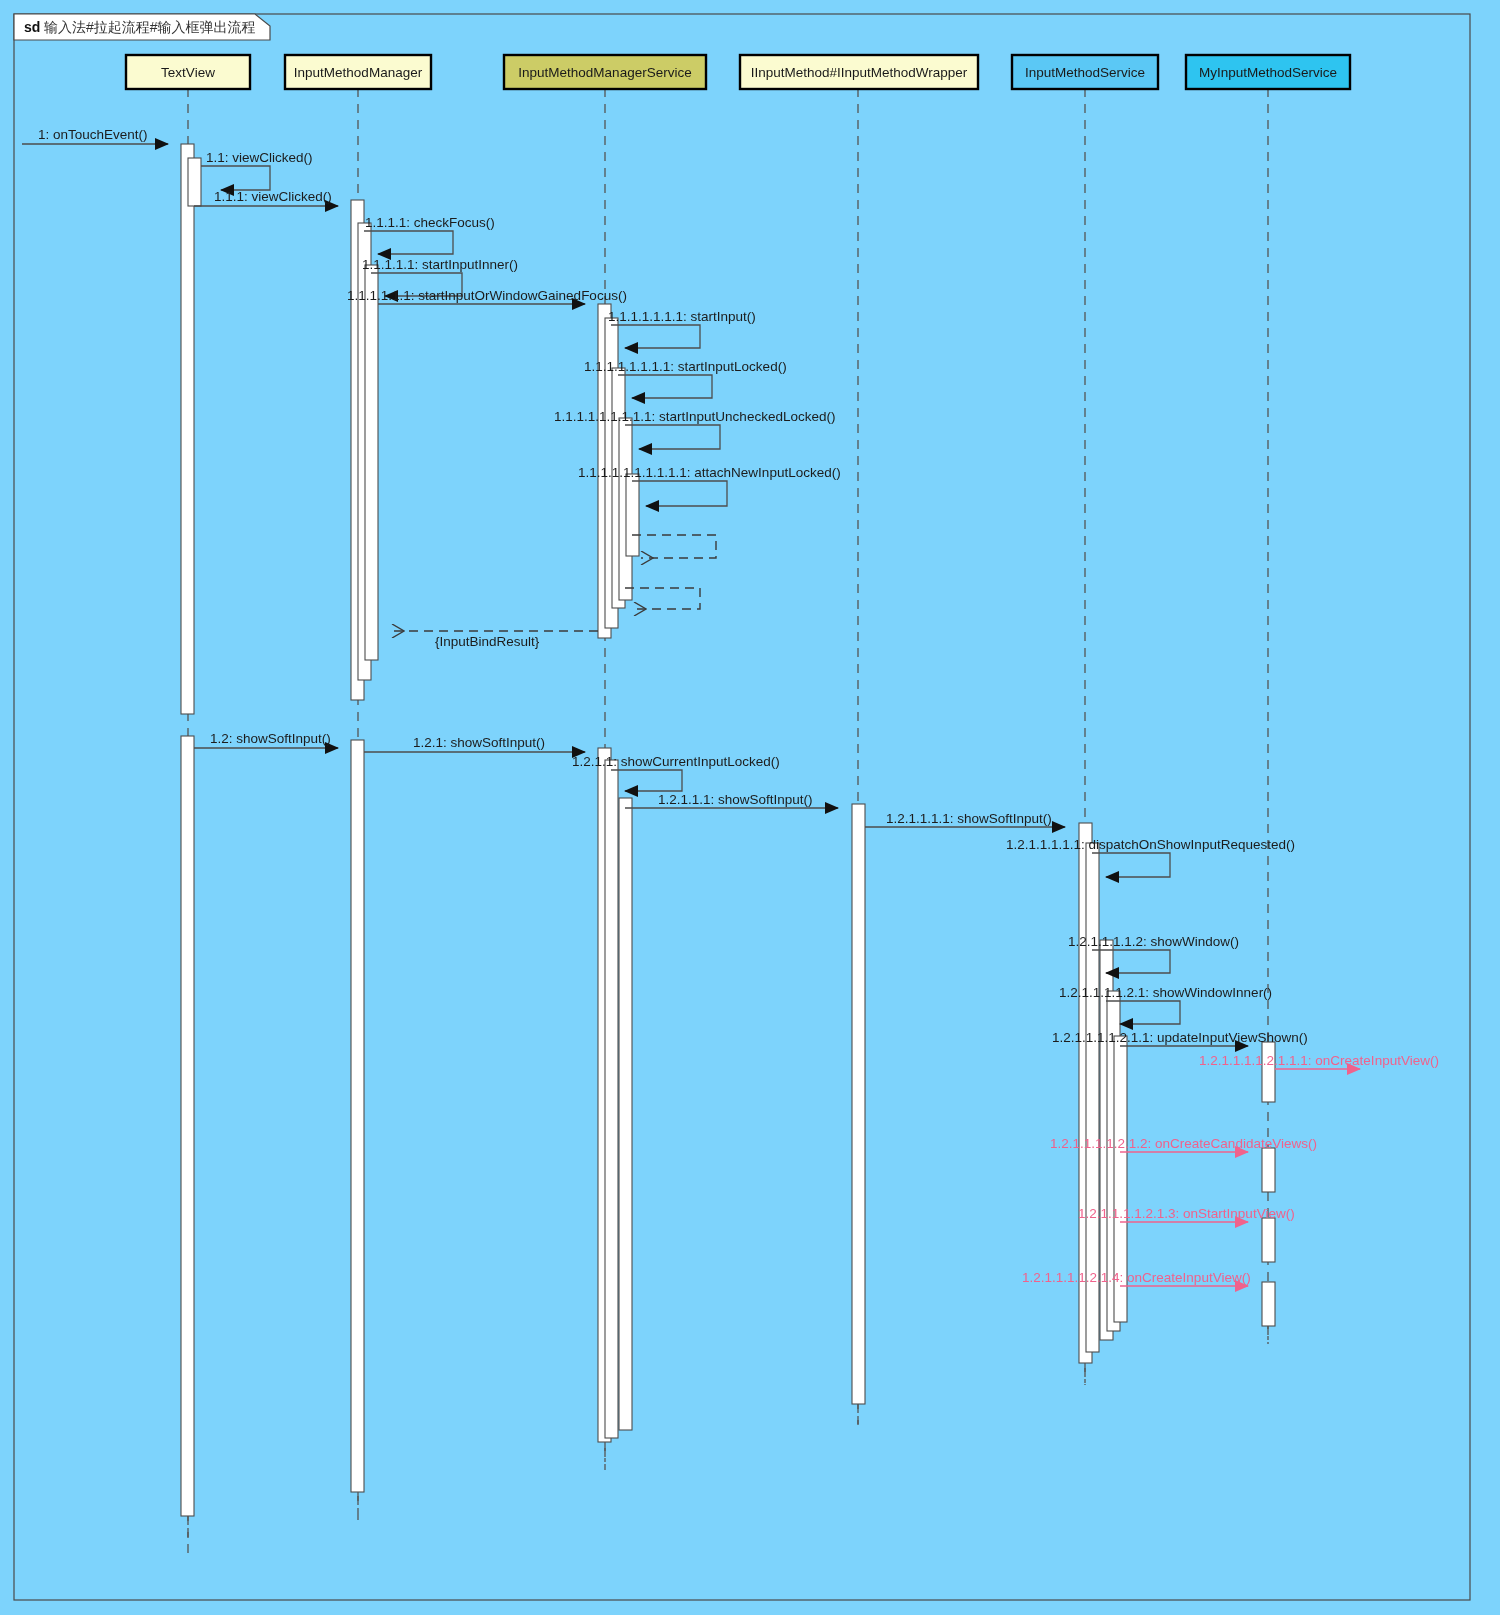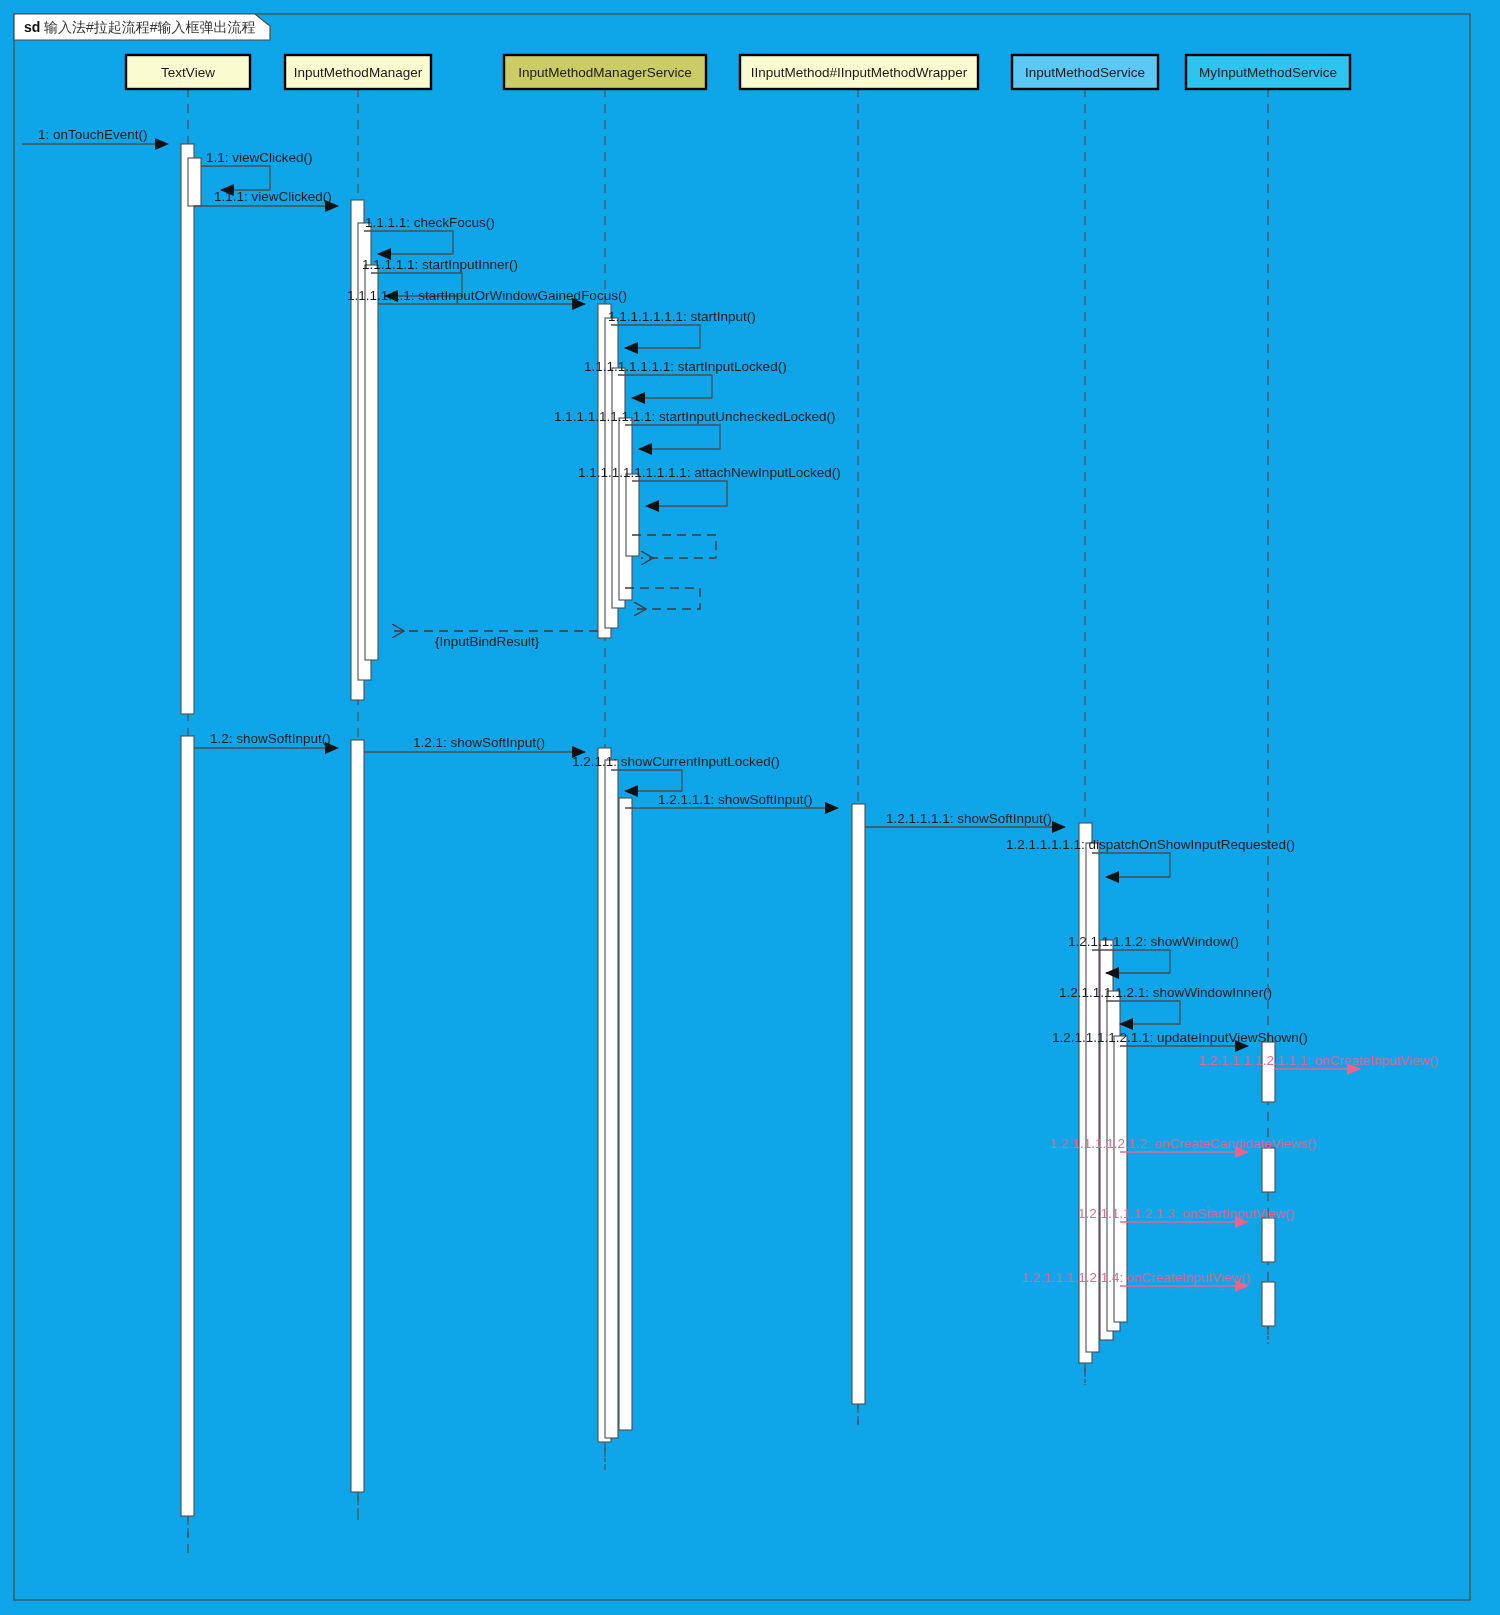--- a/index.html
+++ b/index.html
@@ -6,21 +6,21 @@
   html, body {
     margin: 0;
     padding: 0;
     background: #ffffff;
     font-family: "Liberation Sans", sans-serif;
   }
   #root {
     position: relative;
     width: 1500px;
     height: 1615px;
-    background: #0ea5e9;
+    background: #7dd3fc;
     overflow: hidden;
   }
   svg#diagram {
     position: absolute;
     left: 0;
     top: 0;
     width: 1500px;
     height: 1615px;
     display: block;
   }

